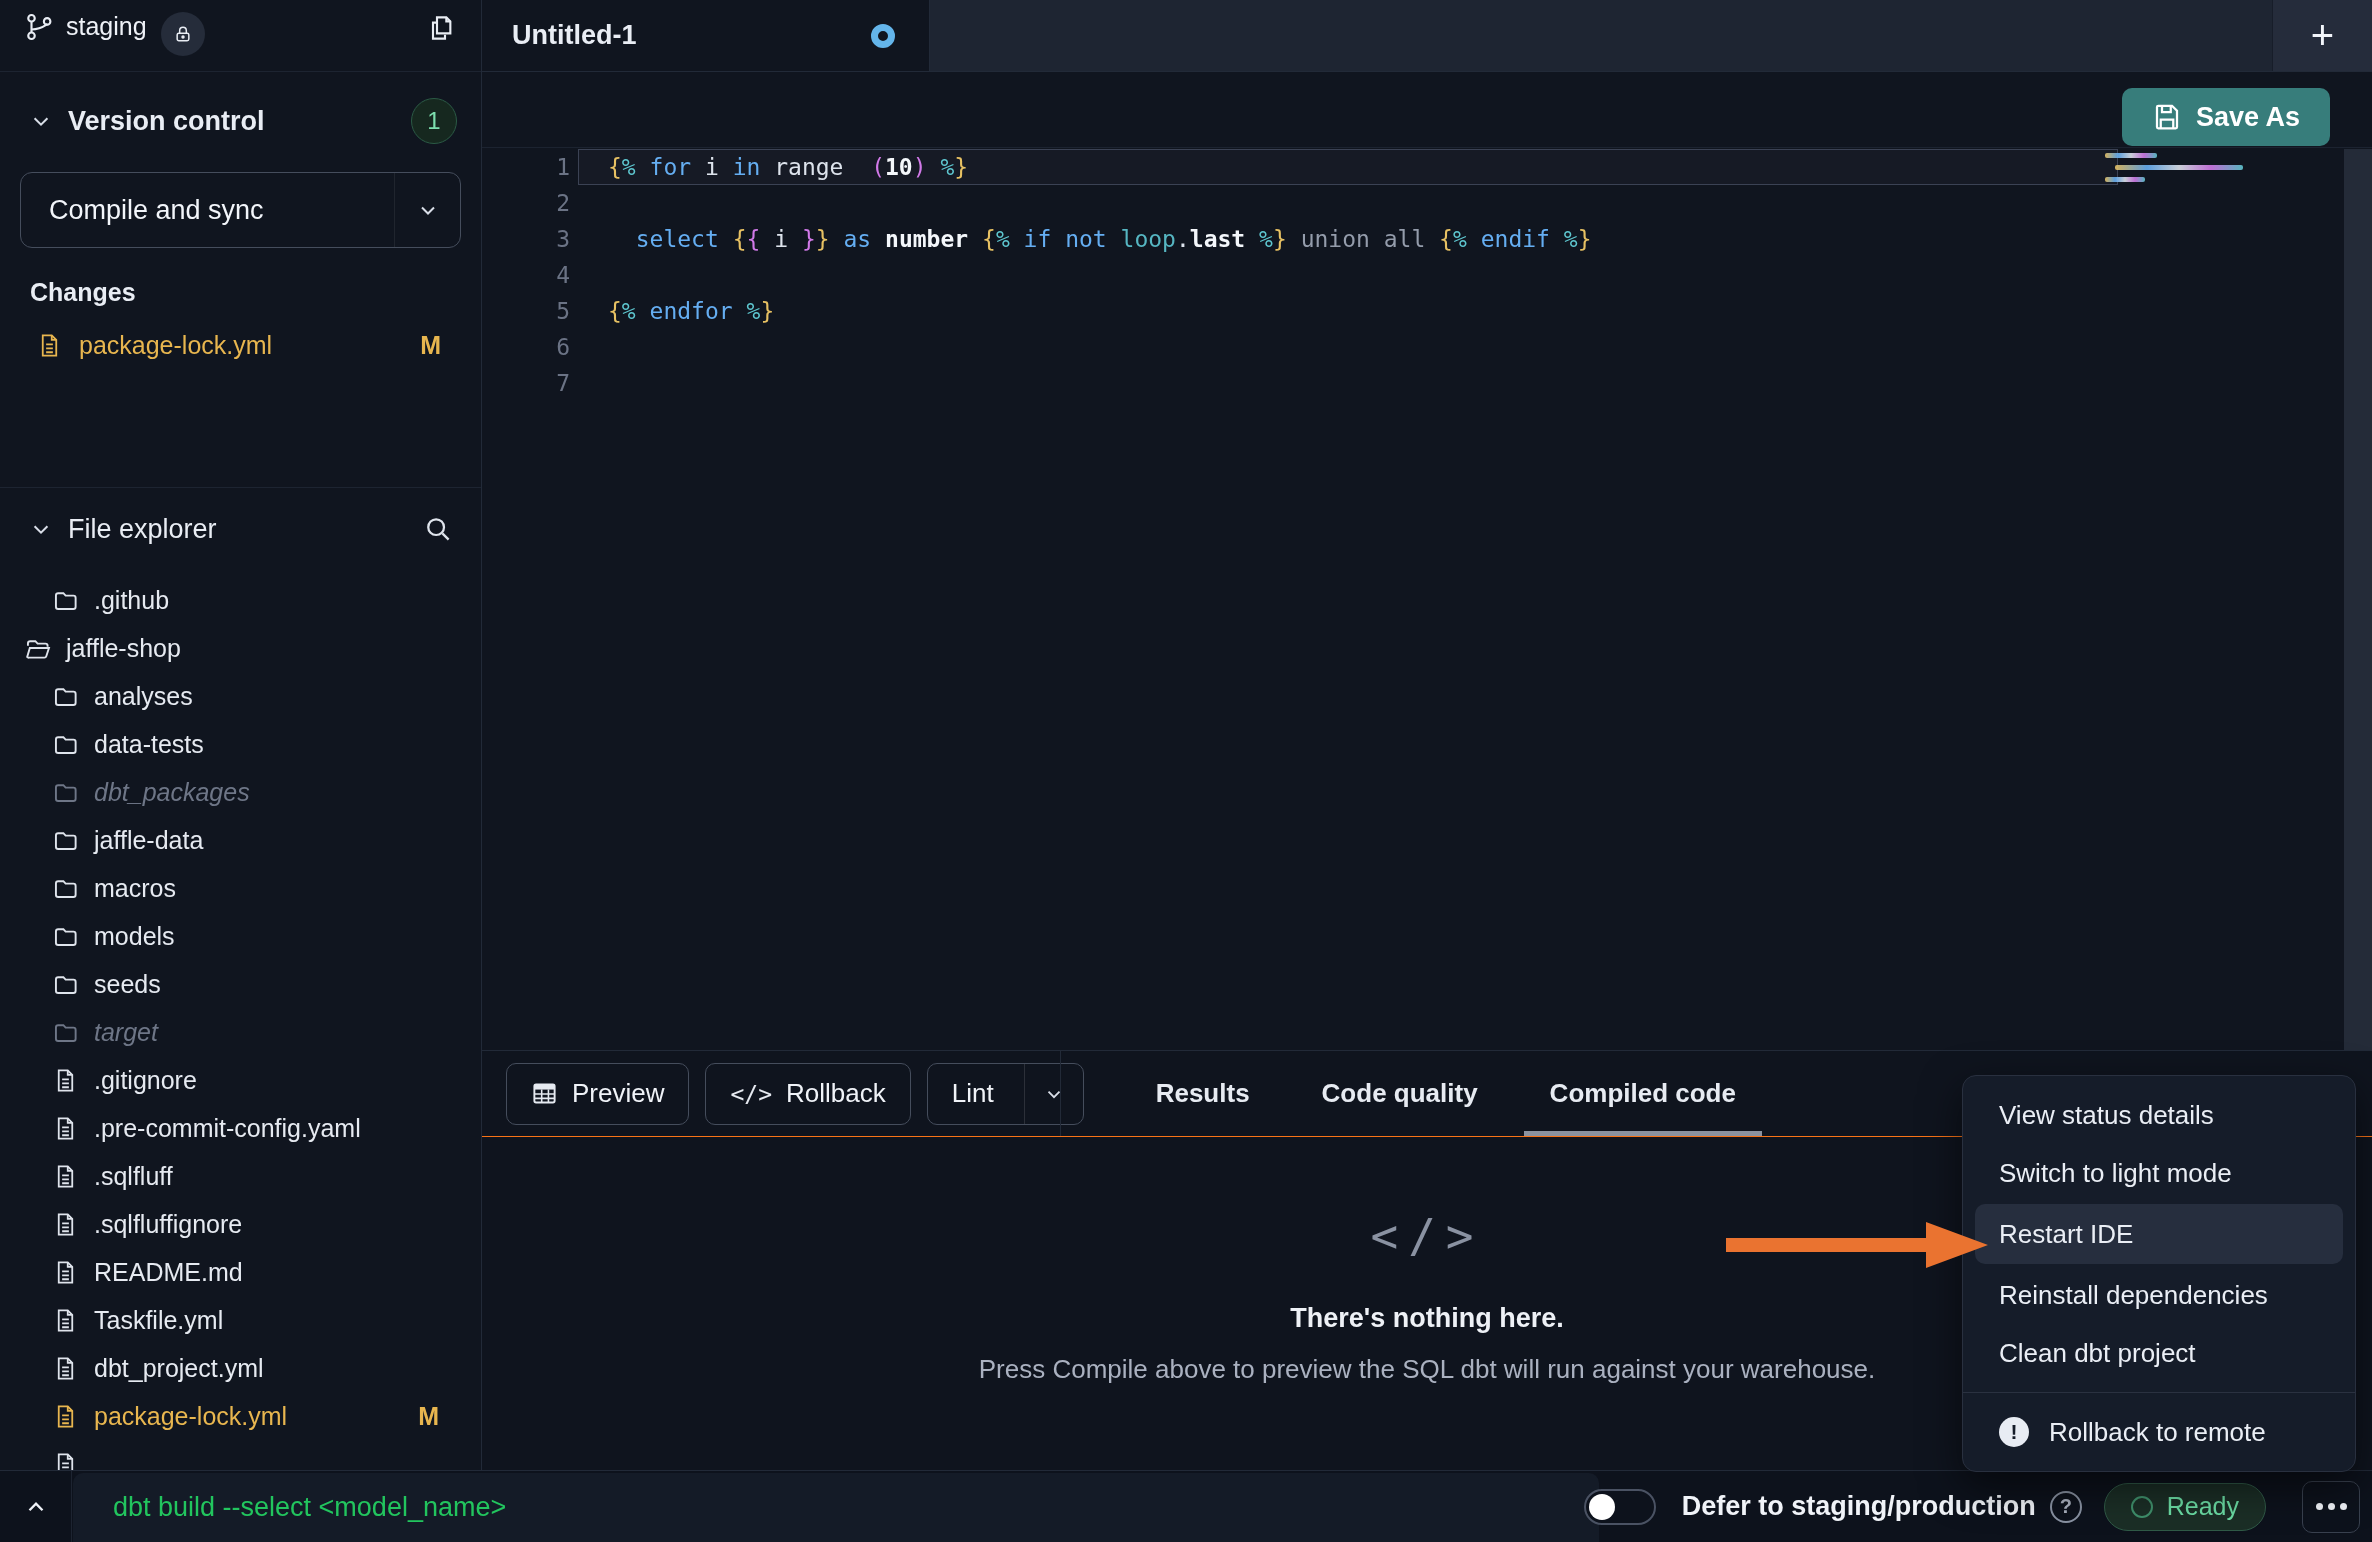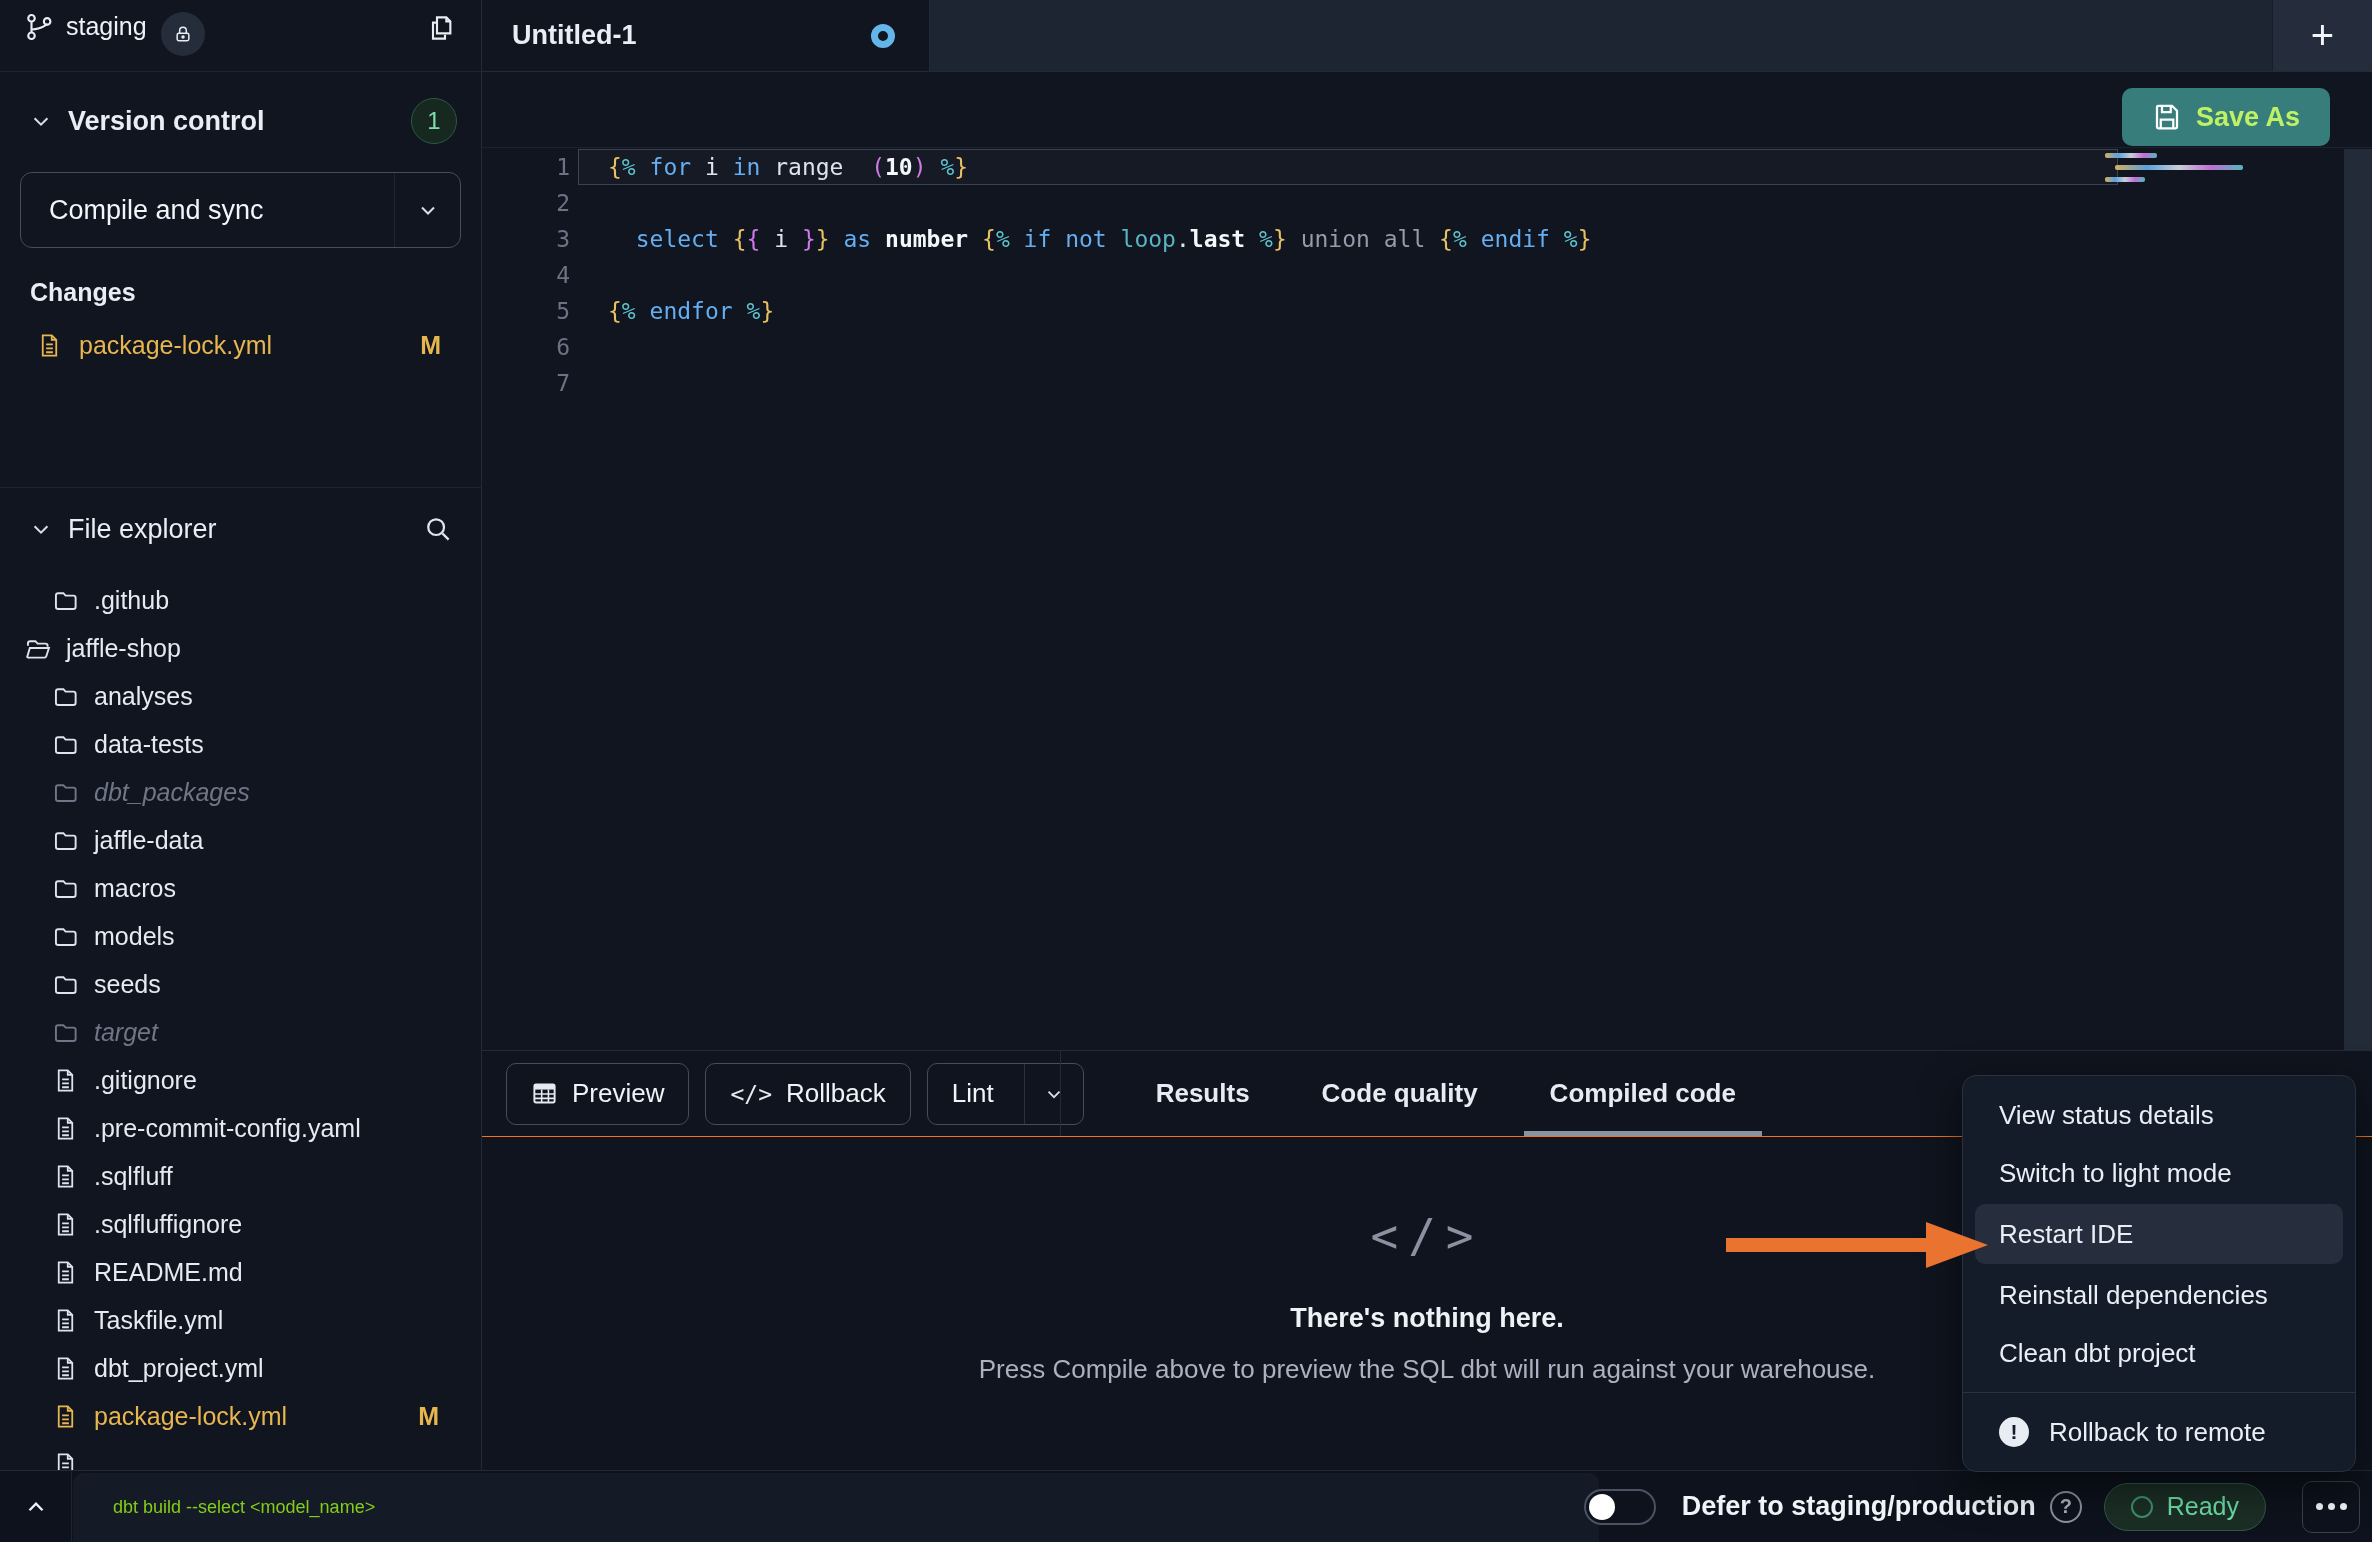--- a/index.html
+++ b/index.html
@@ -62,21 +62,21 @@
   #tabbar{position:relative;height:72px;background:#1e2532;border-bottom:1px solid var(--line);display:flex;}
   .tab-active{width:448px;background:var(--bg);border-right:1px solid var(--line);display:flex;align-items:center;padding:0 34px 0 30px;}
   .tab-title{font-size:27px;font-weight:700;}
   .unsaved-dot{margin-left:auto;width:24px;height:24px;border-radius:50%;border:7.5px solid #64b5ea;background:transparent;}
   .newtab{position:absolute;right:0;top:0;width:100px;height:71px;background:#252c3b;border-left:1px solid #171d29;display:flex;align-items:center;justify-content:center;font-size:40px;font-weight:300;color:#f2f5fa;cursor:pointer;}
 
   
   #editor{position:absolute;left:0;top:72px;right:0;height:978px;background:var(--bg);overflow:hidden;}
   #editor .ed-top{height:76px;border-bottom:1px solid #1c2330;}
   .saveas{position:absolute;top:16px;right:42px;height:58px;padding:0 30px;background:var(--teal-btn);border-radius:10px;display:flex;align-items:center;gap:14px;cursor:pointer;}
-  .saveas span{font-size:27px;font-weight:700;color:#bef264;}
+  .saveas span{font-size:27px;font-weight:700;color:#ffffff;}
   #code-lines{position:absolute;left:0;top:77px;right:30px;font-family:"DejaVu Sans Mono",monospace;font-size:23px;}
   .code-row{position:relative;display:flex;height:36px;line-height:36px;}
   .code-row .gutter{width:88px;text-align:right;color:#6b7385;flex:0 0 auto;}
   .code-row .ctext{padding-left:38px;white-space:pre;}
   .code-row .hl{position:absolute;left:96px;width:1540px;top:0;bottom:0;border:1px solid #3b4254;background:rgba(130,140,160,.05);}
   .code-row>span{position:relative;}
   .tk-y{color:#e7c163;} .tk-t{color:#5ec6cf;} .tk-b{color:#65aef2;}
   .tk-w{color:#dde3ec;} .tk-wb{color:#f4f7fb;font-weight:700;}
   .tk-m{color:#d179e8;} .tk-g{color:#949cab;} .tk-cy{color:#56b6c2;}
   #minimap{position:absolute;left:1623px;top:81px;width:240px;}
@@ -96,21 +96,21 @@
   .rtab.active::after{content:"";position:absolute;left:-26px;right:-26px;bottom:0;height:5px;background:#8b93a1;}
   .rcontent{display:flex;flex-direction:column;align-items:center;padding-top:72px;}
   .es-icon{font-family:"DejaVu Sans Mono",monospace;font-size:46px;letter-spacing:10px;color:#8a92a2;}
   .es-title{margin-top:40px;font-size:27px;font-weight:700;color:#eef1f6;}
   .es-sub{margin-top:20px;font-size:26px;color:#aab1c0;}
 
   
   #bottombar{position:absolute;left:0;right:0;bottom:0;height:72px;background:var(--bg2);border-top:1px solid var(--line);}
   .bb-collapse{position:absolute;left:0;top:0;width:72px;height:100%;display:flex;align-items:center;justify-content:center;cursor:pointer;border-right:1px solid #1d2431;}
   .bb-input{position:absolute;left:73px;top:2px;bottom:0;width:1526px;background:#141b27;border-radius:10px 10px 0 0;display:flex;align-items:center;padding-left:40px;cursor:text;}
-  .bb-input span{font-size:18px;color:#84cc16;}
+  .bb-input span{font-size:27px;color:#22c55e;}
   .bb-right{position:absolute;right:12px;top:0;height:100%;display:flex;align-items:center;}
   .toggle{width:72px;height:36px;border-radius:18px;border:2px solid #4a5263;position:relative;cursor:pointer;background:var(--bg2);}
   .toggle .knob{position:absolute;left:3px;top:3px;width:26px;height:26px;border-radius:50%;background:#fff;}
   .defer-label{margin-left:26px;font-size:27px;font-weight:700;color:#f0f3f8;}
   .help-icon{margin-left:14px;width:32px;height:32px;border-radius:50%;border:2px solid #8a93a3;color:#aab1bf;font-size:20px;font-weight:700;display:flex;align-items:center;justify-content:center;}
   .ready-pill{margin-left:22px;height:48px;border-radius:24px;background:#1b2e26;border:1.5px solid #305a47;display:flex;align-items:center;padding:0 26px;gap:14px;}
   .ready-ring{width:22px;height:22px;border-radius:50%;border:2.5px solid #3f8f6b;}
   .ready-pill span{font-size:25px;color:#6bdca4;}
   .ellipsis-btn{margin-left:36px;width:58px;height:52px;border:1.5px solid #39414f;border-radius:10px;display:flex;align-items:center;justify-content:center;gap:5px;cursor:pointer;}
   .ellipsis-btn i{width:7px;height:7px;border-radius:50%;background:#f2f5fa;}

